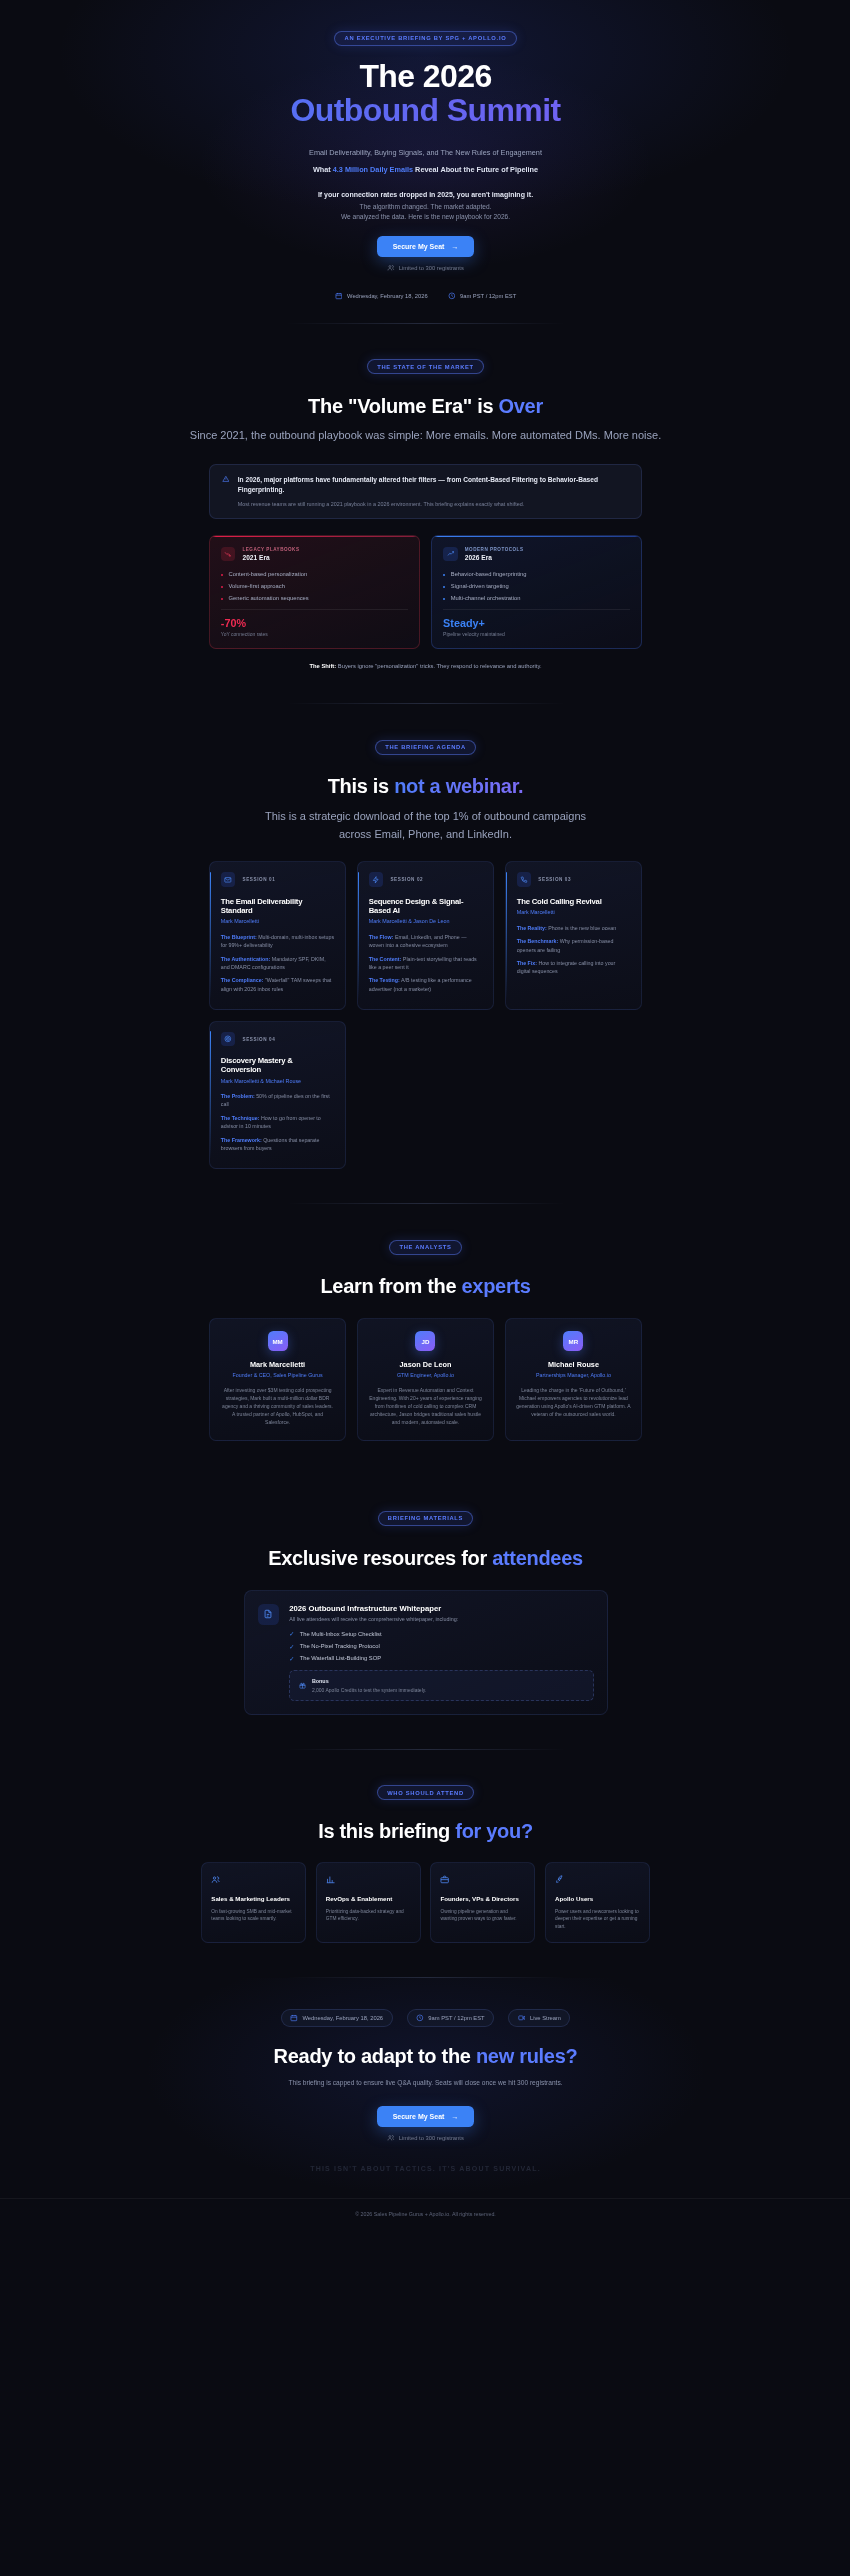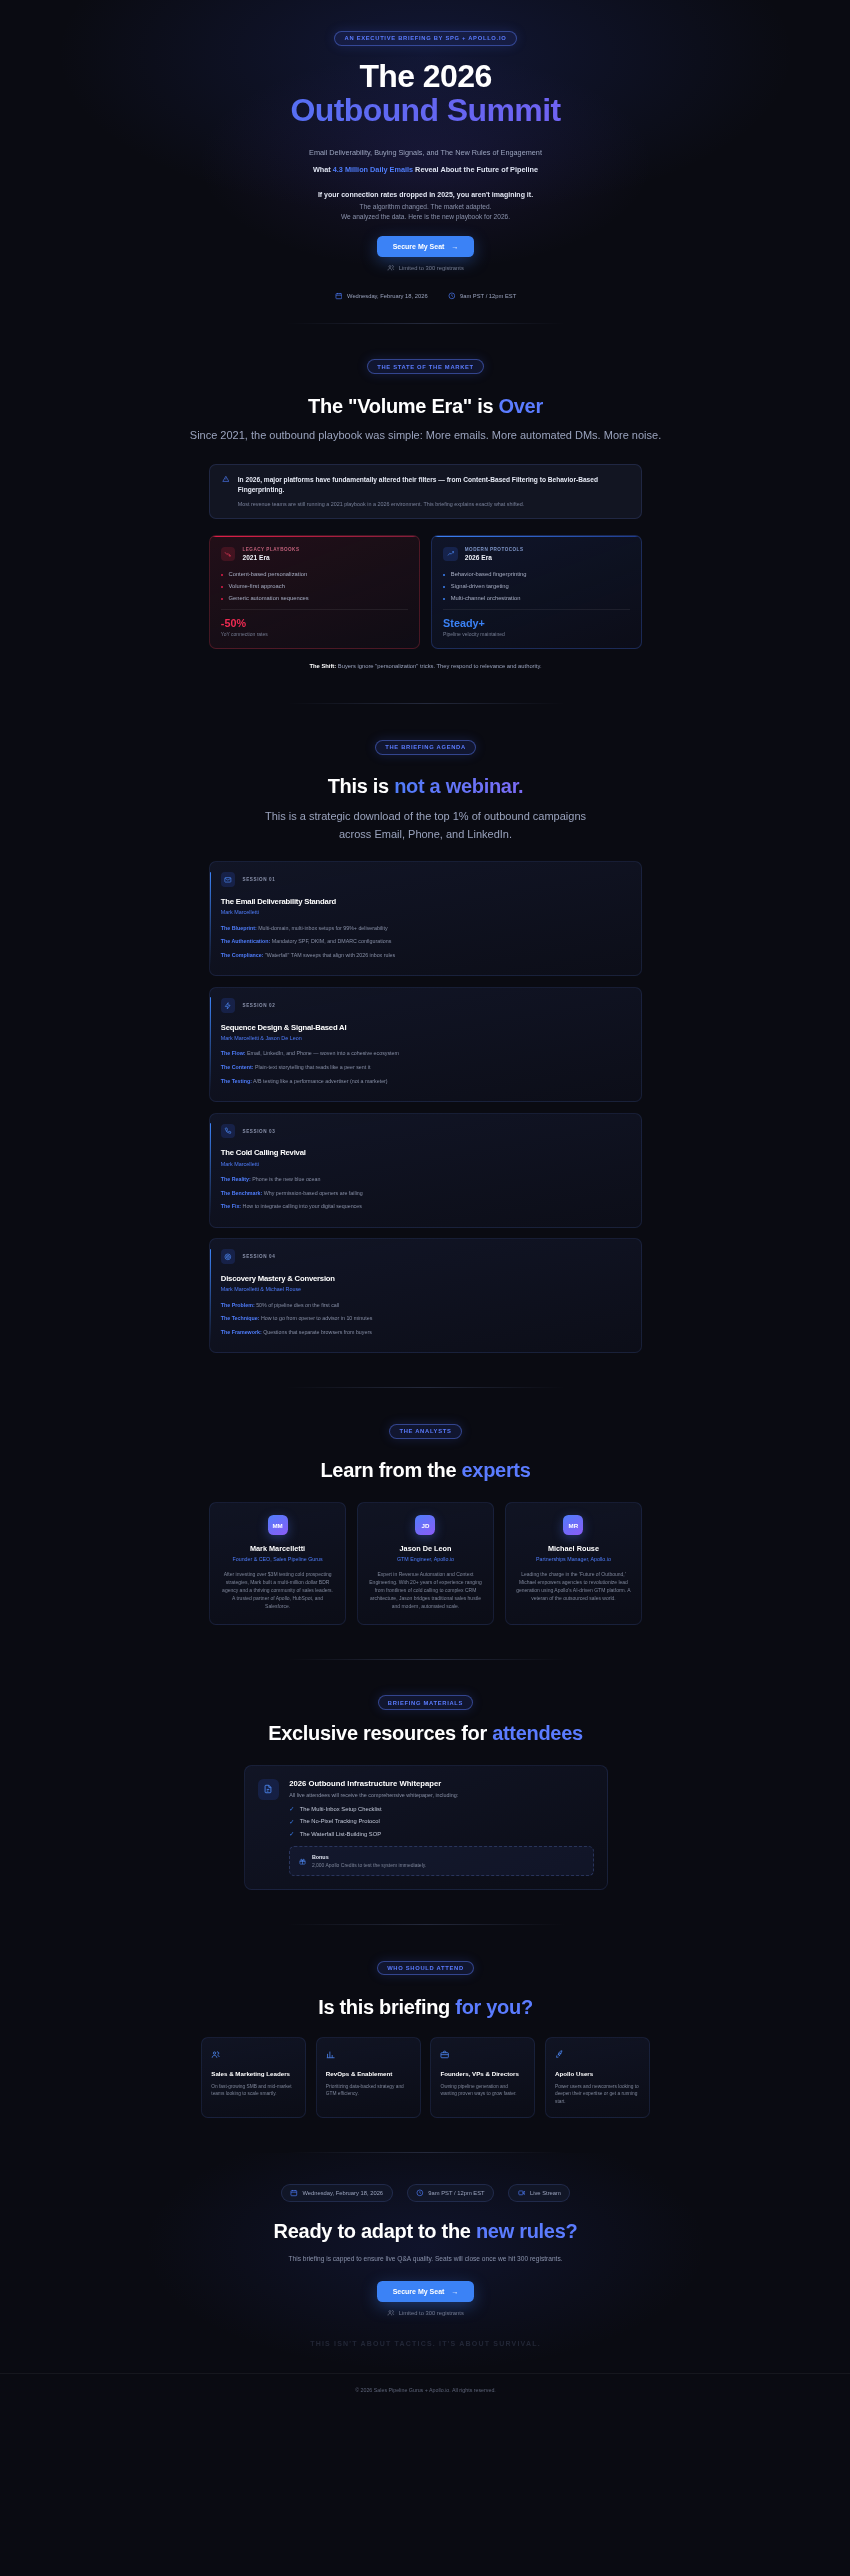--- a/index.html
+++ b/index.html
@@ -176,21 +176,21 @@
 
   .shift{
     width:433px; margin:14px auto 0;
     text-align:center; font-size:5.8px; color:#9aa3bd;
   }
   .shift b{ color:#ffffff; }
 
   
   .agenda-grid{
     width:433px; margin:18.6px auto 0;
-    display:grid; grid-template-columns:1fr; gap:10.8px;
+    display:grid; grid-template-columns:1fr 1fr 1fr; gap:10.8px;
   }
   .ses{
     border:0.8px solid rgba(80,105,190,.17);
     border-radius:7px;
     background:linear-gradient(170deg, rgba(18,22,40,.9), rgba(13,15,26,.85));
     padding:10px 10.8px 10.8px;
     position:relative;
   }
   .ses:before{
     content:""; position:absolute; left:0; top:9.3px; bottom:9.3px; width:1.2px;
@@ -423,21 +423,21 @@
           </div>
         <div class="cmp-li">
             <span class="dot red"></span>
             <span>Volume-first approach</span>
           </div>
         <div class="cmp-li">
             <span class="dot red"></span>
             <span>Generic automation sequences</span>
           </div>
         <div class="cmp-rule"></div>
-        <div class="cmp-big red">-50%</div>
+        <div class="cmp-big red">-70%</div>
         <div class="cmp-note">YoY connection rates</div>
       </div>
 
       <div class="cmp-card cmp-modern">
         <div class="cmp-head">
           <span class="cmp-ic blue">
             <svg viewBox="0 0 24 24" fill="none" stroke="#4f8bf8" stroke-width="2">
                 <path d="M3 17l6-7 4 3 8-8"></path>
                 <path d="M16 5h5v5"></path>
               </svg>
@@ -582,21 +582,21 @@
         <div class="spk-bio">Leading the charge in the 'Future of Outbound,' Michael empowers agencies to revolutionize lead generation using Apollo's AI-driven GTM platform. A veteran of the outsourced sales world.</div>
       </div>
     </div>
   </section>
 
   <div class="sep"></div>
 
   <section class="sec">
     <div class="sec-head">
       <div class="pill">BRIEFING MATERIALS</div>
-      <div class="h2" style="margin-top:1px;">
+      <div class="h2" style="margin-top:10px;">
         <span>Exclusive resources for </span><span class="accent">attendees</span>
       </div>
     </div>
 
     <div class="res">
       <div class="res-ic">
         <svg viewBox="0 0 24 24" fill="none" stroke="#4f8bf8" stroke-width="2">
             <path d="M14 3H7a2 2 0 0 0-2 2v14a2 2 0 0 0 2 2h10a2 2 0 0 0 2-2V8l-5-5z"></path>
             <path d="M14 3v5h5M9 13h6M9 17h4"></path>
           </svg>

